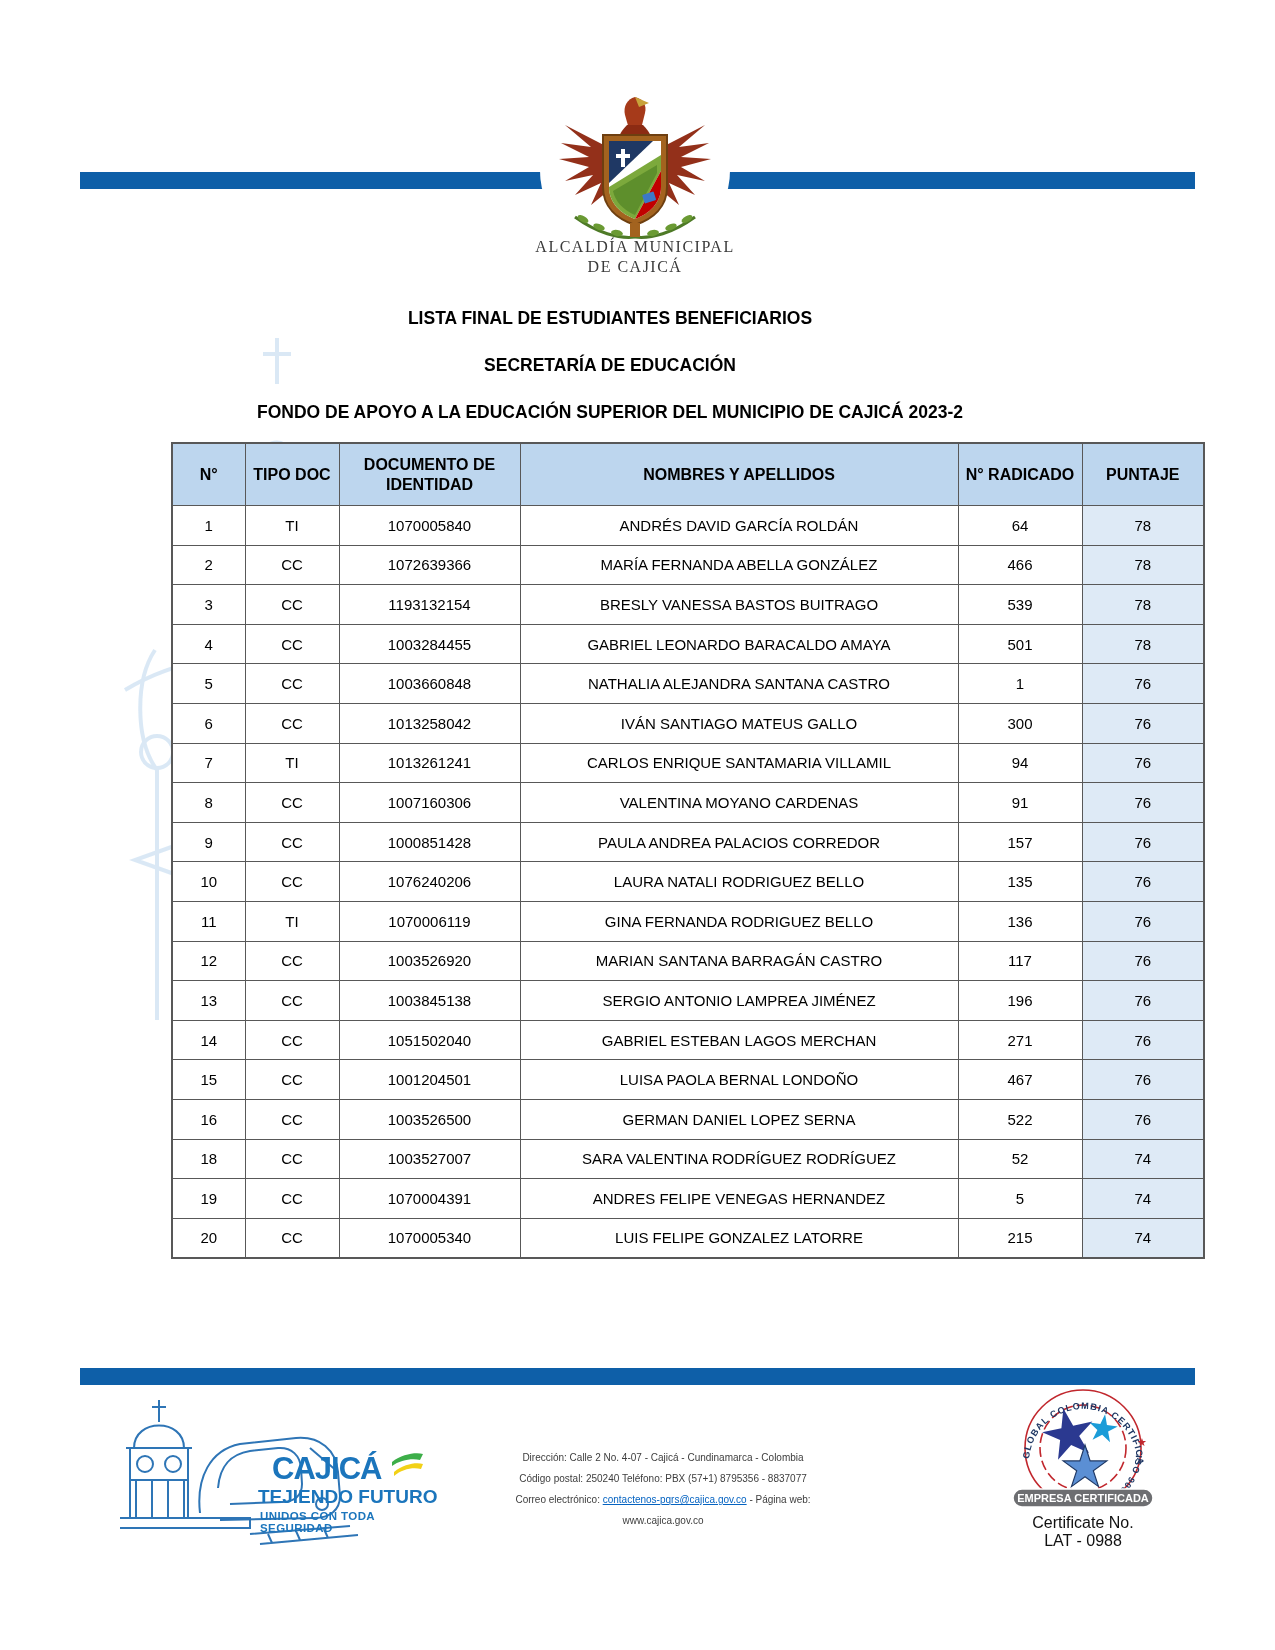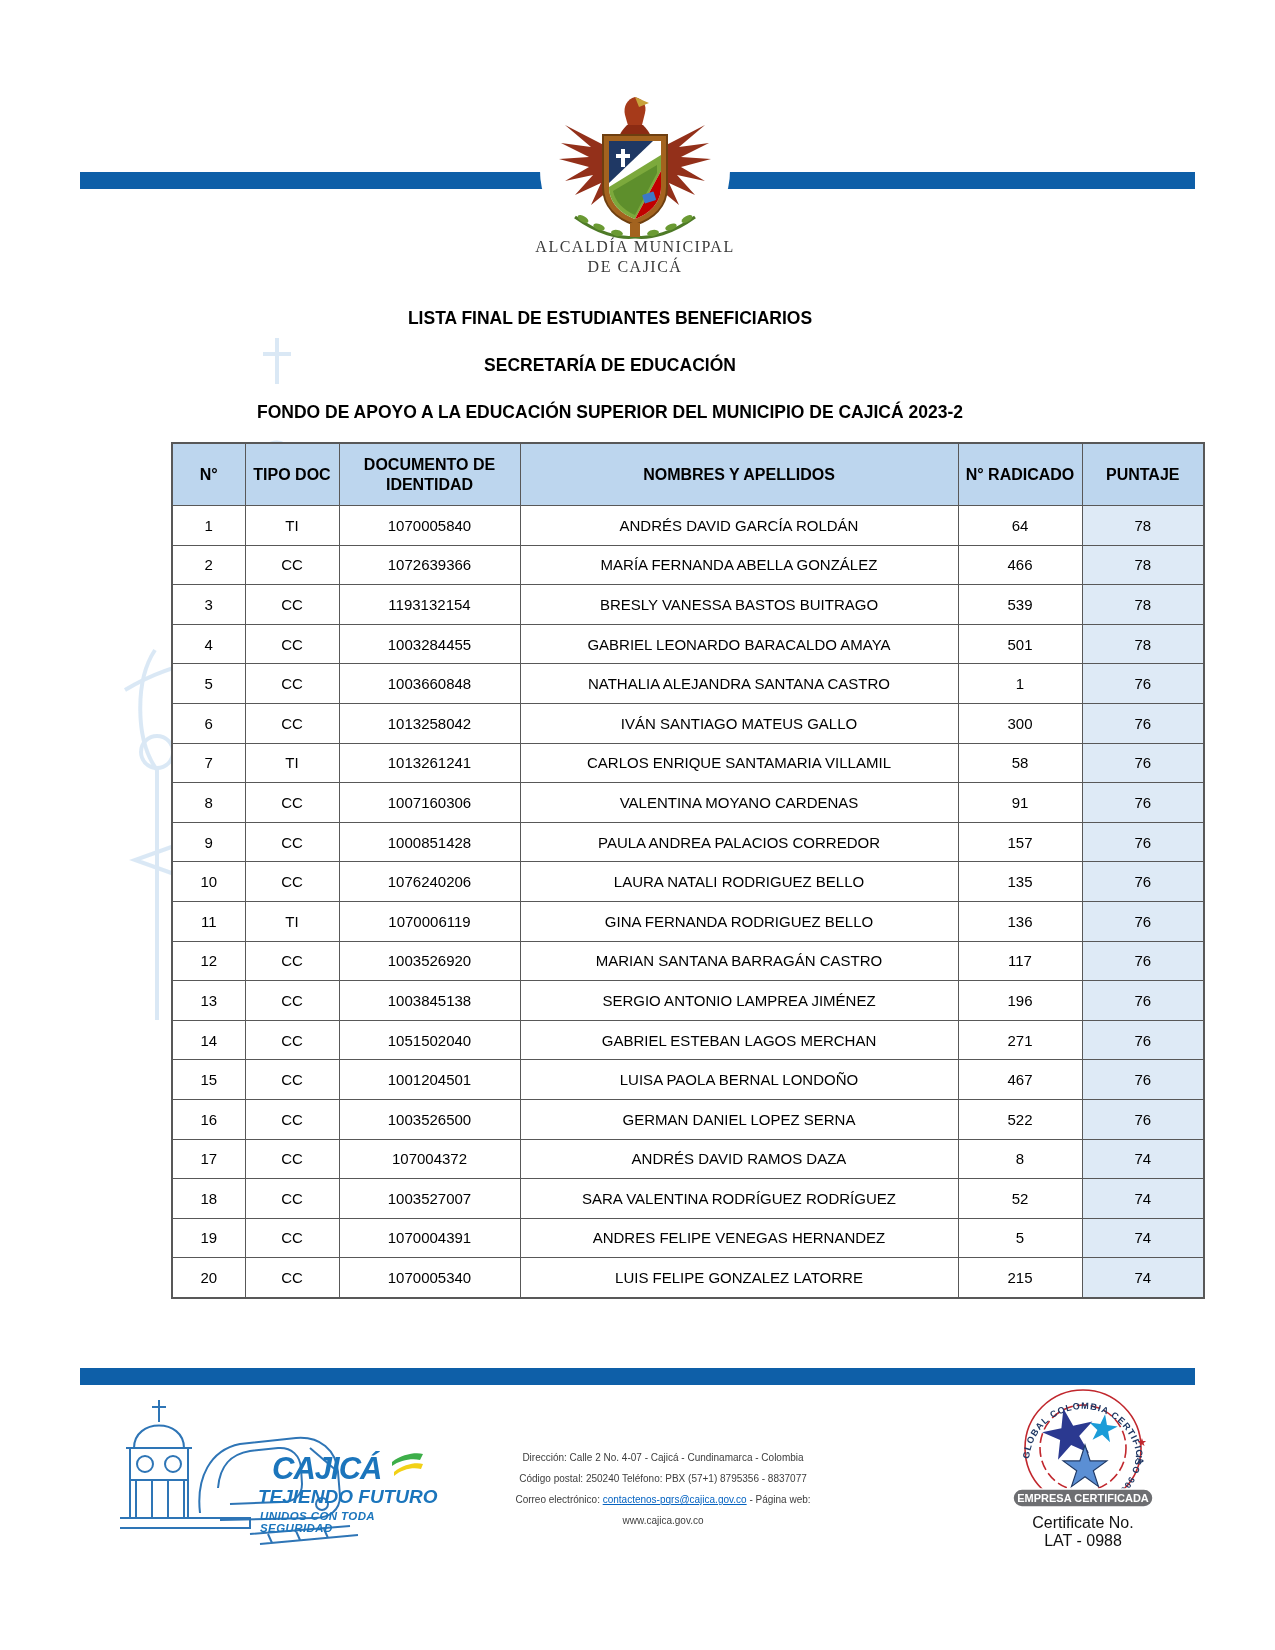--- a/index.html
+++ b/index.html
@@ -33,21 +33,21 @@
     background:#BDD6EE;height:61px;font-size:16px;font-weight:bold;
     text-align:center;vertical-align:middle;line-height:1.25;padding:0 6px;
   }
   tbody td{
     height:38.6px;background:#fff;font-size:15px;text-align:center;vertical-align:middle;padding:0 4px;
     white-space:nowrap;
   }
   tbody td.puntaje{background:#DEEAF6;}
   col.c1{width:73px}col.c2{width:94px}col.c3{width:181px}col.c4{width:438px}col.c5{width:124px}col.c6{width:122px}
   
-  .brand{position:absolute;left:100px;top:1388px;width:340px;height:175px;font-style:italic;}
+  .brand{position:absolute;left:100px;top:1388px;width:340px;height:175px;}
   .brand-name{
     position:absolute;left:172px;top:63px;font-weight:bold;font-size:31px;color:#1B75BC;
     font-stretch:condensed;letter-spacing:-1px;
   }
   .brand-tag{position:absolute;left:158px;top:98px;font-weight:bold;font-size:19px;color:#1B75BC;letter-spacing:0px;}
   .brand-sub{position:absolute;left:160px;top:122px;font-weight:bold;font-size:11.5px;color:#1B75BC;letter-spacing:0.4px;}
   .contact{
     position:absolute;left:300px;top:1447px;width:726px;text-align:center;
     font-size:10px;line-height:21px;color:#3d3d3d;
   }
@@ -196,21 +196,21 @@
           <td>1013258042</td>
           <td>IVÁN SANTIAGO MATEUS GALLO</td>
           <td>300</td>
           <td class="puntaje">76</td>
         </tr>
         <tr>
           <td>7</td>
           <td>TI</td>
           <td>1013261241</td>
           <td>CARLOS ENRIQUE SANTAMARIA VILLAMIL</td>
-          <td>58</td>
+          <td>94</td>
           <td class="puntaje">76</td>
         </tr>
         <tr>
           <td>8</td>
           <td>CC</td>
           <td>1007160306</td>
           <td>VALENTINA  MOYANO CARDENAS</td>
           <td>91</td>
           <td class="puntaje">76</td>
         </tr>
@@ -270,28 +270,20 @@
           <td>467</td>
           <td class="puntaje">76</td>
         </tr>
         <tr>
           <td>16</td>
           <td>CC</td>
           <td>1003526500</td>
           <td>GERMAN DANIEL LOPEZ SERNA</td>
           <td>522</td>
           <td class="puntaje">76</td>
-        </tr>
-        <tr>
-          <td>17</td>
-          <td>CC</td>
-          <td>107004372</td>
-          <td>ANDRÉS DAVID RAMOS DAZA</td>
-          <td>8</td>
-          <td class="puntaje">74</td>
         </tr>
         <tr>
           <td>18</td>
           <td>CC</td>
           <td>1003527007</td>
           <td>SARA VALENTINA RODRÍGUEZ RODRÍGUEZ</td>
           <td>52</td>
           <td class="puntaje">74</td>
         </tr>
         <tr>

